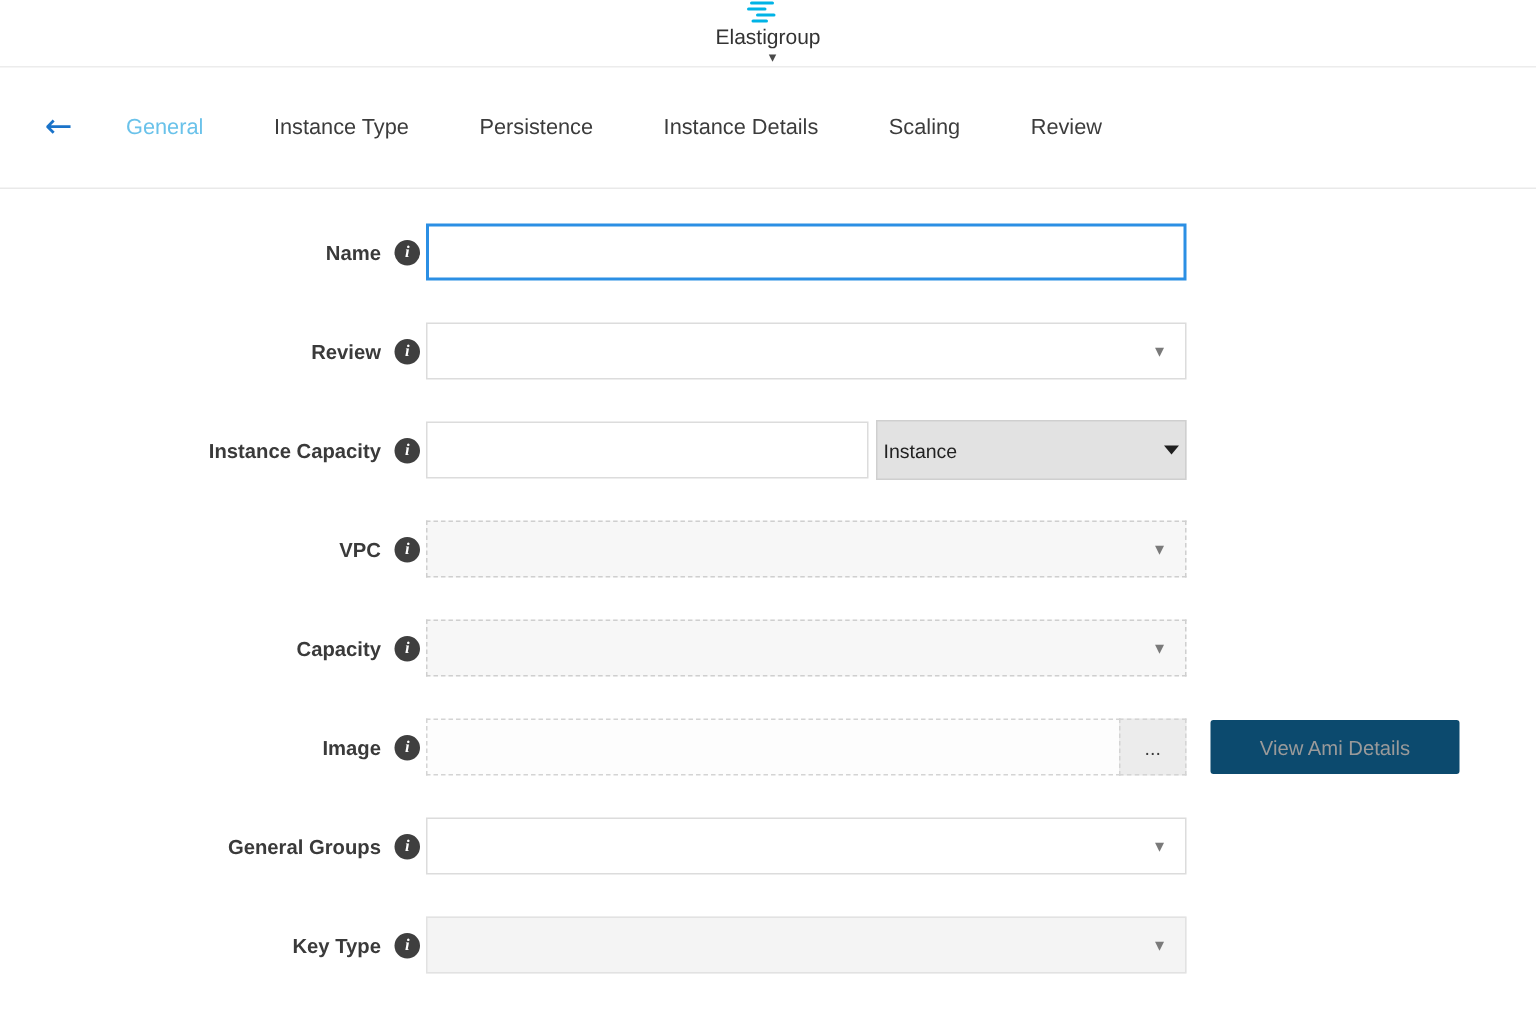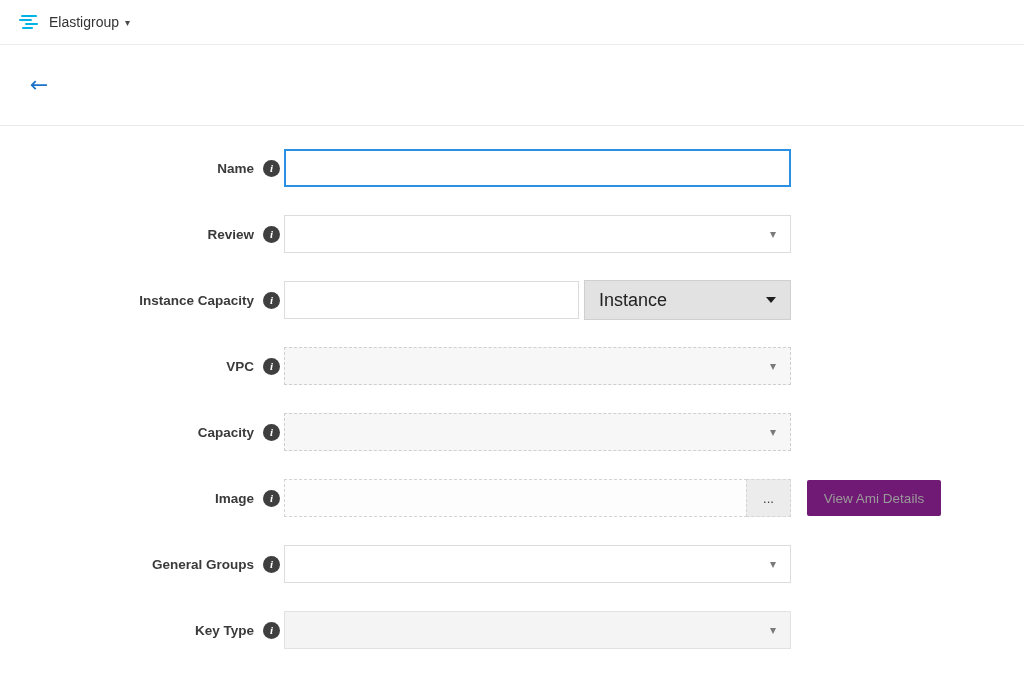--- a/index.html
+++ b/index.html
@@ -11,20 +11,21 @@
     color: #3d3d3d;
   }
 
   
   .app-header {
     height: 45px;
     border-bottom: 1px solid #ececec;
     display: flex;
     align-items: center;
     padding: 0 18px;
+    flex-direction: column;
   }
   .logo { display: flex; align-items: center; margin-right: 9px; }
   .app-name { font-size: 14px; color: #333; }
   .header-caret { font-size: 10px; color: #4a4a4a; margin-left: 6px; }
 
   
   .tab-bar {
     height: 81px;
     border-bottom: 1px solid #e9e9e9;
     display: flex;
@@ -132,22 +133,22 @@
     font-family: "Liberation Sans", sans-serif;
   }
   .unit-select {
     width: 207px; height: 40px;
     margin-left: 5px;
     background: #e2e2e2;
     border: 1px solid #cfcfcf;
     display: flex;
     align-items: center;
     justify-content: space-between;
-    padding: 0 14px;
-    font-size: 18px;
+    padding: 0 4px;
+    font-size: 13px;
     color: #222;
     cursor: pointer;
   }
   .tri-caret {
     width: 0; height: 0;
     border-left: 5px solid transparent;
     border-right: 5px solid transparent;
     border-top: 6px solid #1f1f1f;
   }
 
@@ -169,22 +170,22 @@
     border-left: 1px dashed #d4d4d4;
     margin-left: -1px;
     font-size: 13px;
     color: #3a3a3a;
     cursor: pointer;
     display: flex; align-items: center; justify-content: center;
   }
 
   .side-btn {
     margin-left: 16px;
-    width: 134px; height: 36px;
-    background: #701a75;
+    width: 166px; height: 36px;
+    background: #0c4a6e;
     color: #9a9a9a;
     font-size: 13.5px;
     border: none;
     border-radius: 2px;
     cursor: pointer;
     display: flex; align-items: center; justify-content: center;
     font-family: "Liberation Sans", sans-serif;
   }
 </style>
 </head>
@@ -198,20 +199,28 @@
       <path d="M8 10 H19" stroke="#00b3e6" stroke-width="2" stroke-linecap="round" fill="none"></path>
       <path d="M5 14 H14" stroke="#00b3e6" stroke-width="2" stroke-linecap="round" fill="none"></path>
     </svg>
   </span>
   <span class="app-name">Elastigroup</span>
   <span class="header-caret">▾</span>
 </div>
 
 <div class="tab-bar">
   <button class="back-btn">←</button>
+  <div class="tabs">
+    <button class="tab active">General</button>
+    <button class="tab">Instance Type</button>
+    <button class="tab">Persistence</button>
+    <button class="tab">Instance Details</button>
+    <button class="tab">Scaling</button>
+    <button class="tab">Review</button>
+  </div>
 </div>
 
 <div class="form-area">
 
   <div class="form-row">
     <div class="label-cell">
       <span class="field-label">Name</span>
       <span class="info-icon">i</span>
     </div>
     <input class="text-input focused" type="text" placeholder="" style="">

